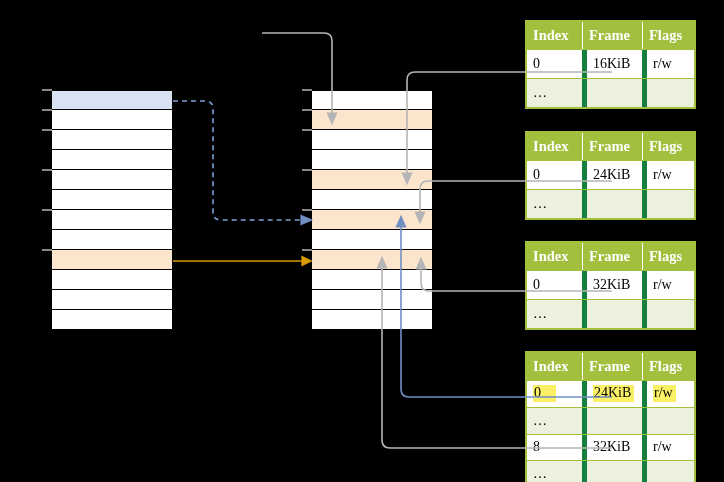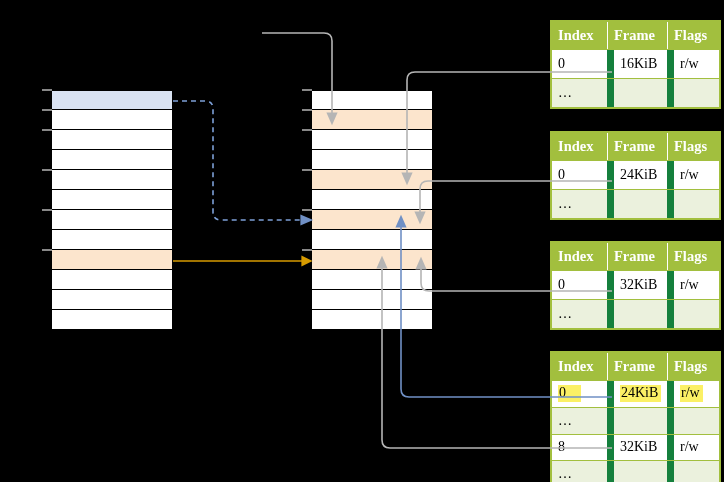--- a/index.html
+++ b/index.html
@@ -13,32 +13,32 @@
     font-size:13.5px;color:#000;}
 
   
   .mem-table{position:absolute;width:120px;box-sizing:border-box;}
   .mem-row{height:20px;box-sizing:border-box;background:#fff;
     border-bottom:1px solid #000;}
   .mem-row:first-child{border-top:1px solid #000;}
   .tick{position:absolute;width:10px;height:2px;background:var(--tick-gray);}
 
   
-  .pt{position:absolute;left:550px;width:171px;box-sizing:border-box;
+  .pt{position:absolute;left:525px;width:171px;box-sizing:border-box;
       border:2px solid var(--header-green);background:#c2410c;}
   .pt-head,.pt-row{display:grid;grid-template-columns:55px 60px 52px;}
   .pt-head{height:27px;background:var(--header-green);}
   .pt-row{height:28px;border-top:1px solid var(--header-green);background:#fff;}
   .pt4 .pt-row{height:25.75px;}
   .pt-hcell{display:flex;align-items:center;padding-left:6px;box-sizing:border-box;
     color:#fff;font-weight:bold;font-size:14.5px;}
   .pt-hcell + .pt-hcell{border-left:1px solid #fff;text-align:right;}
   .pt-cell{display:flex;align-items:center;padding-left:6px;box-sizing:border-box;
     font-size:14px;color:#000;}
-  .pt-cell + .pt-cell{border-left:7px solid #15803d;}
+  .pt-cell + .pt-cell{border-left:5px solid #15803d;}
   .pt-row.alt{background:var(--row-light-green);color:#79825c;}
   .hl{background:var(--highlight-yellow);padding:0 3px 1px 1px;}
   .hl-wide{padding-right:15px;}
 
   
   .overlay{position:absolute;left:0;top:0;pointer-events:none;}
   .overlay path{fill:none;stroke-width:1.6px;}
   .c-gray{stroke:var(--gray-connector);}
   .c-blue{stroke:var(--blue-connector);}
   .c-blue-dash{stroke:var(--blue-dashed);stroke-dasharray:5 4;}

